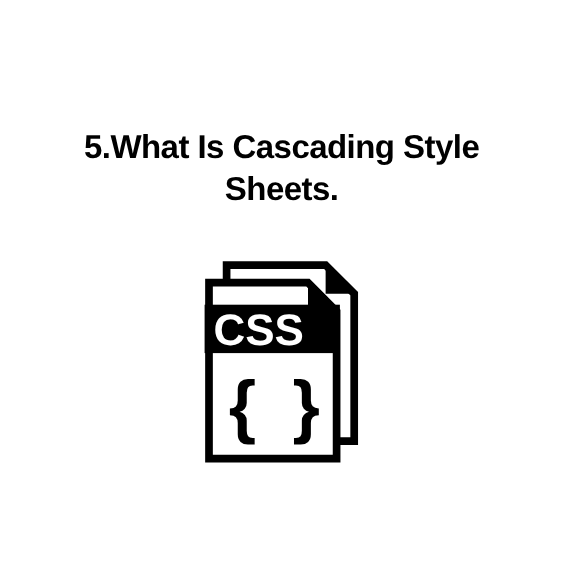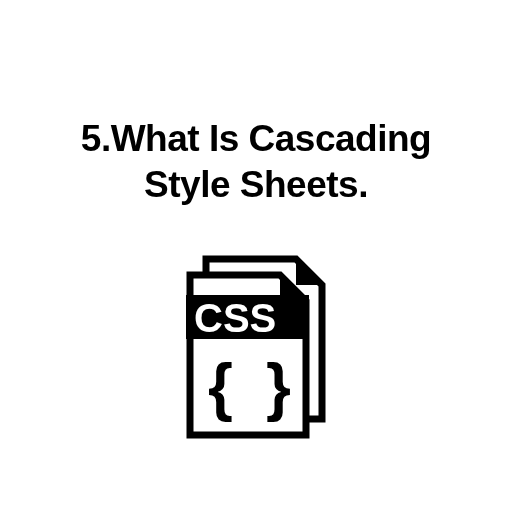--- a/index.html
+++ b/index.html
@@ -6,21 +6,21 @@
     body {
       width: 512px;
       height: 512px;
       background: #ffffff;
       font-family: Arial, Helvetica, sans-serif;
       display: flex;
       flex-direction: column;
       align-items: center;
     }
     .heading {
-      font-size: 37px;
+      font-size: 30px;
       font-weight: 900;
       color: #000;
       text-align: center;
       margin-top: 116px;
       line-height: 1.25;
       max-width: 420px;
       letter-spacing: -0.5px;
     }
     .icon-wrap {
       margin-top: 40px;

